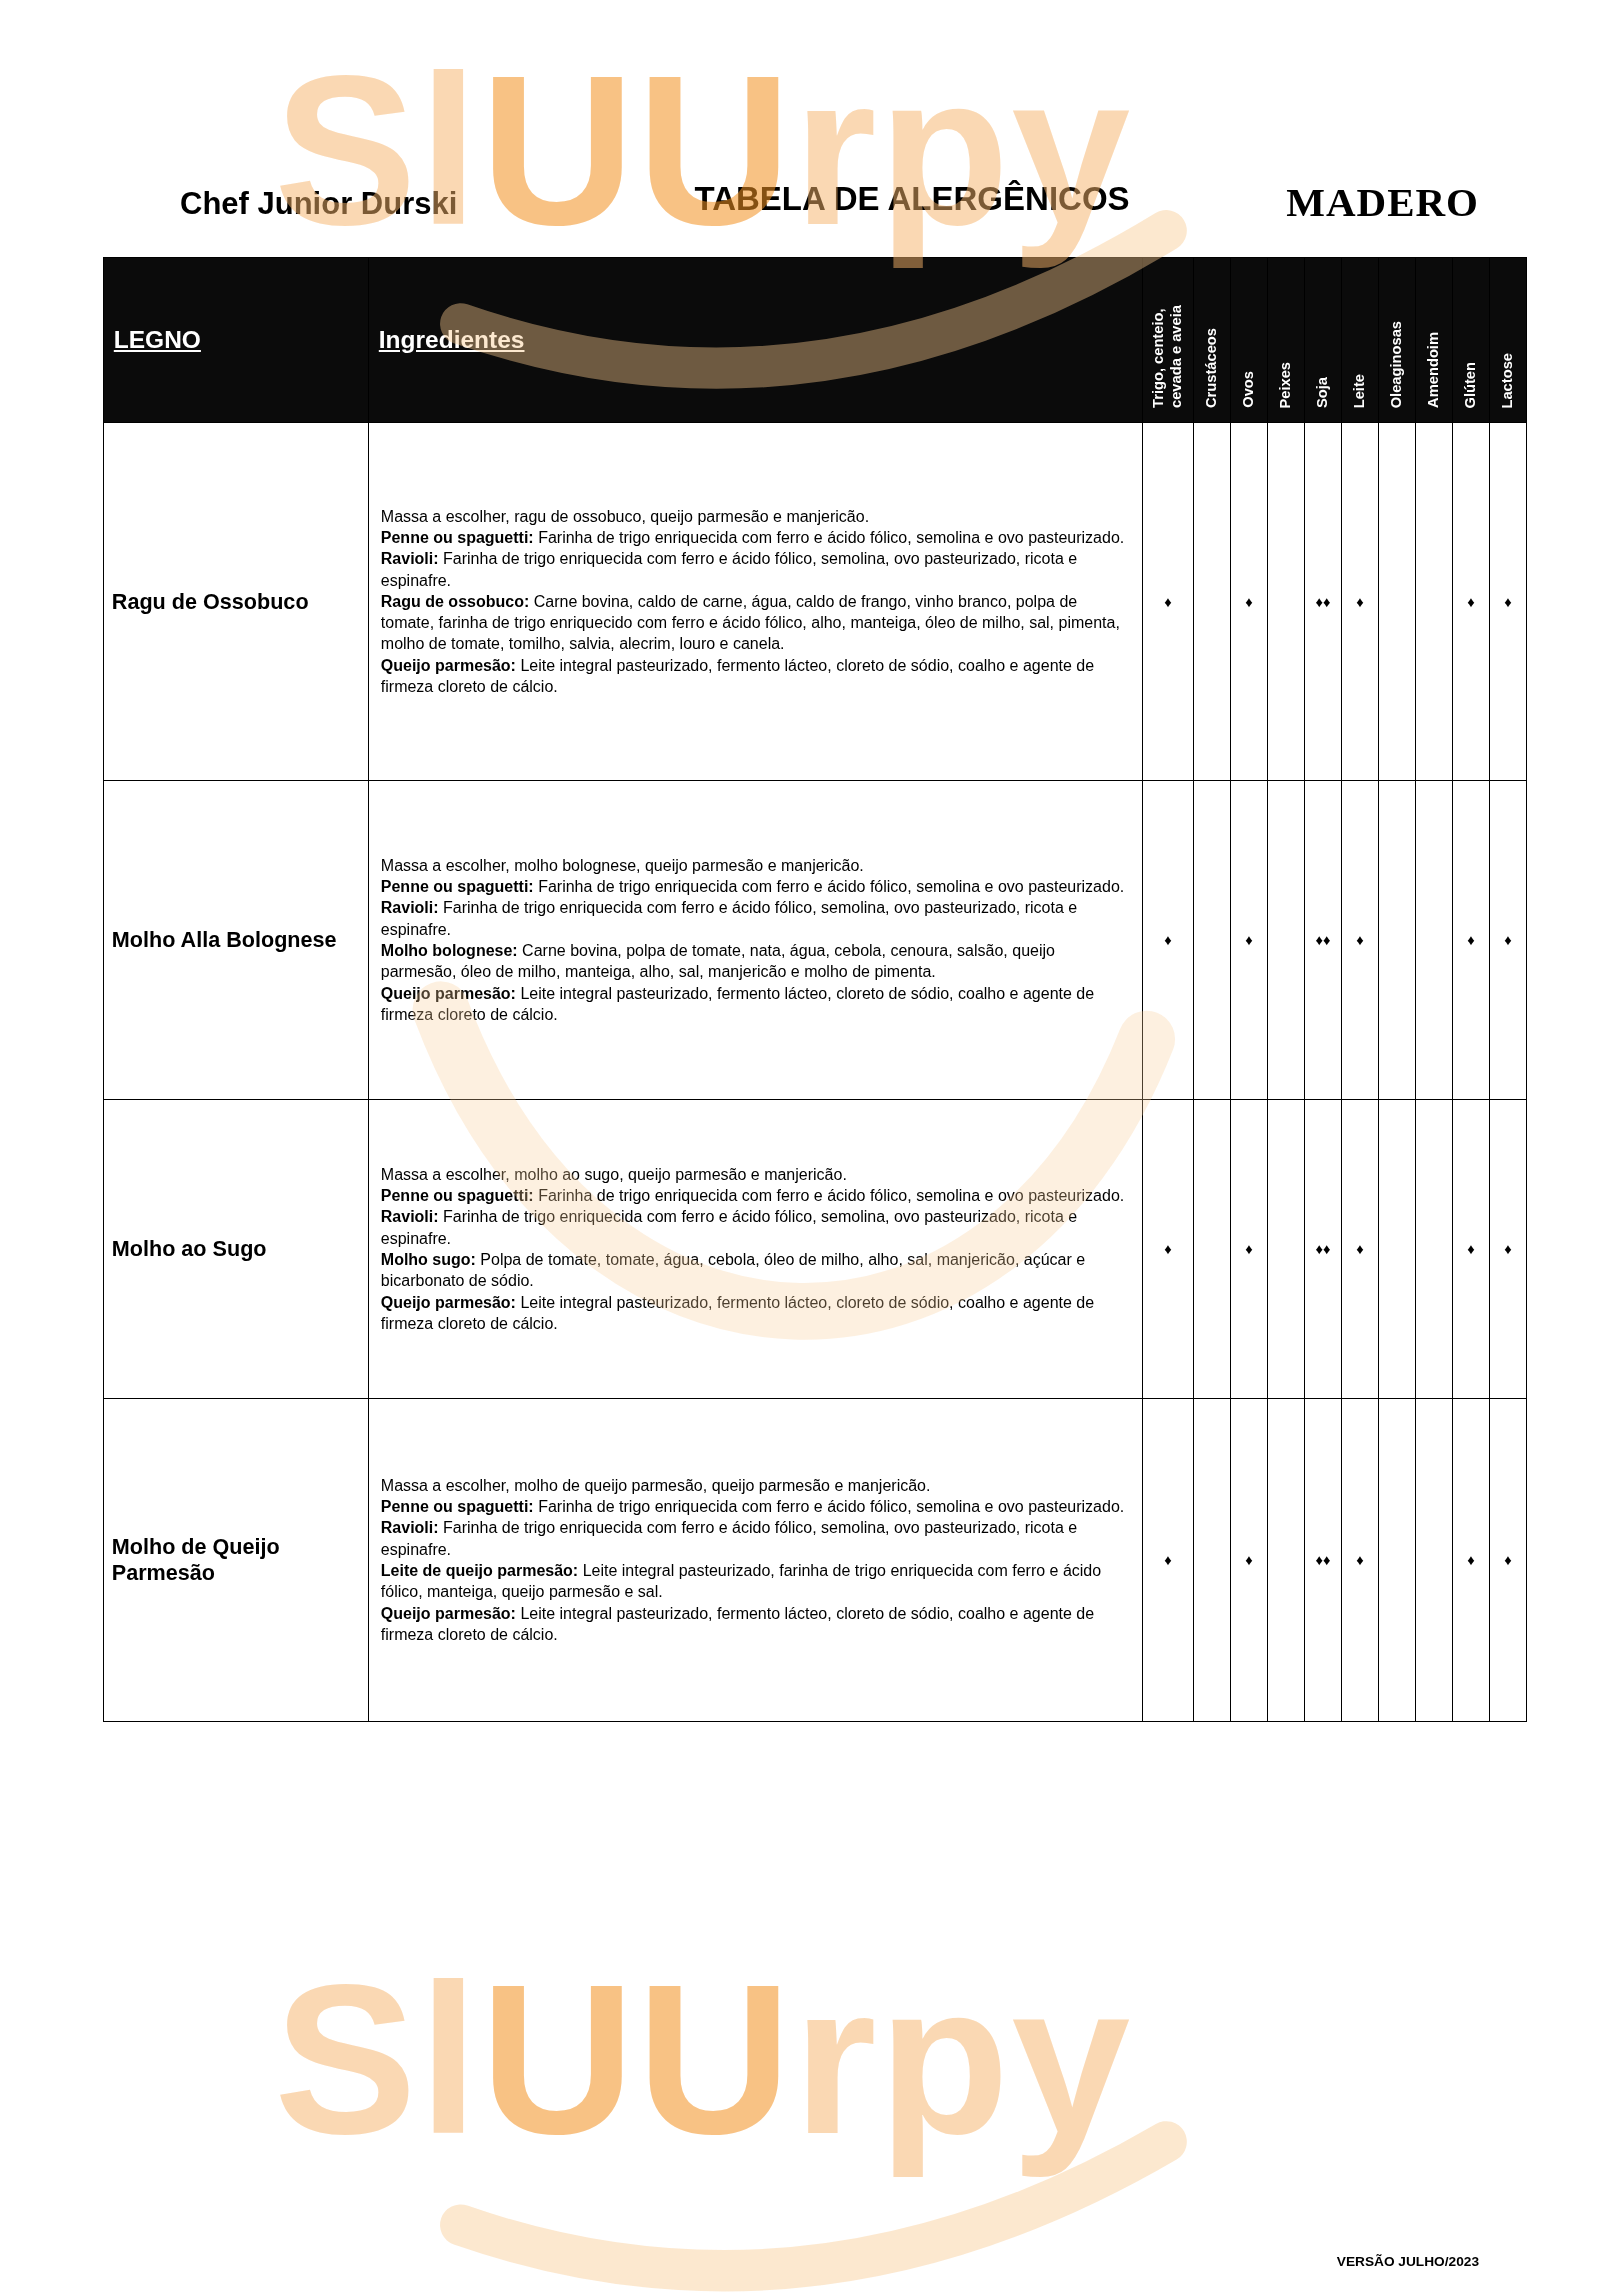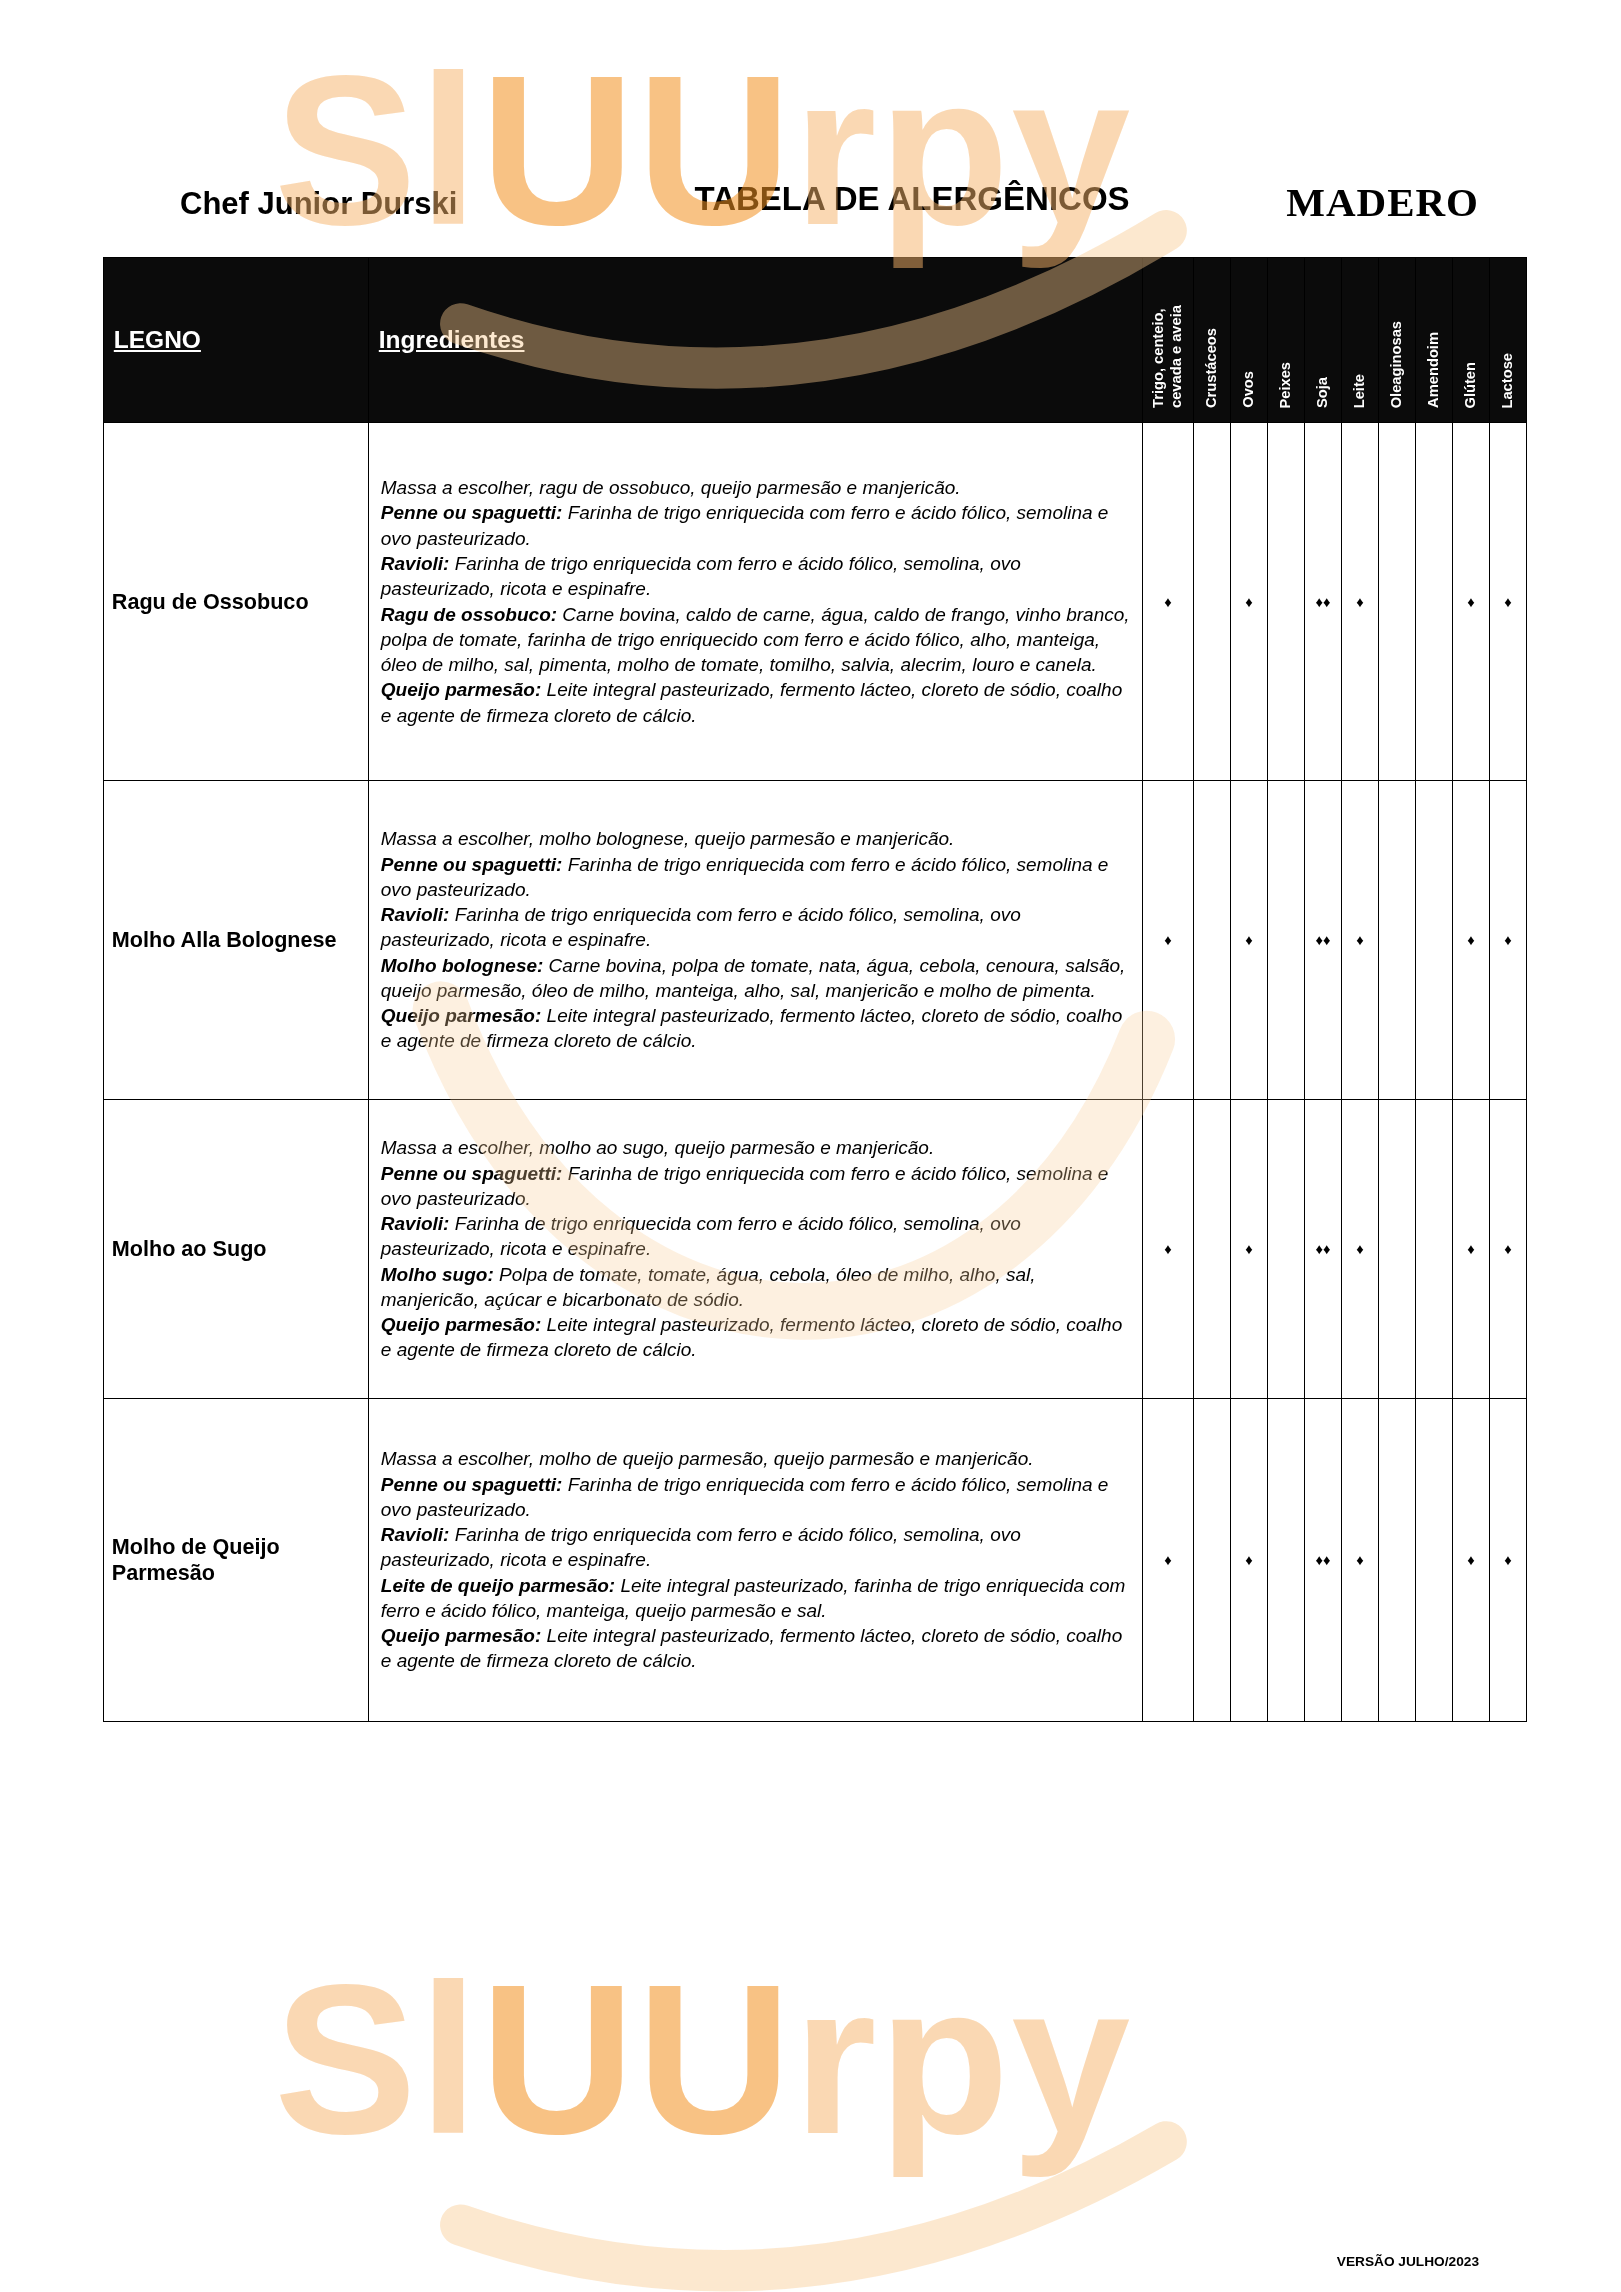--- a/index.html
+++ b/index.html
@@ -73,22 +73,22 @@
     font-size: 14.7px;
     font-weight: bold;
     line-height: 1.2;
     text-align: left;
   }
   td.dish {
     font-weight: bold; font-size: 21.6px;
     padding: 3.9px 7.8px; vertical-align: middle;
   }
   td.ing {
-    font-size: 19px; line-height: 1.33;
-    padding: 7.8px 11.8px; vertical-align: middle; font-style: italic;
+    font-size: 16px; line-height: 1.33;
+    padding: 7.8px 11.8px; vertical-align: middle;
   }
   td.mark { text-align: center; vertical-align: middle; font-size: 14.7px; letter-spacing: 0; }
 
   
   .legend {
     position: absolute; left: 103px; top: 2217px;
     font-size: 13.2px; line-height: 18.6px; z-index: 7;
   }
   .version {
     position: absolute; right: 99px; top: 2254px;

